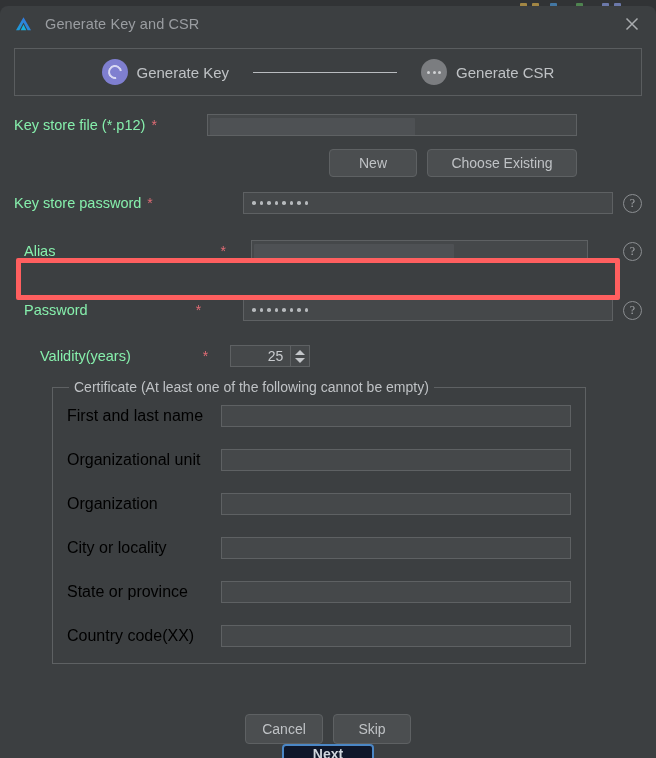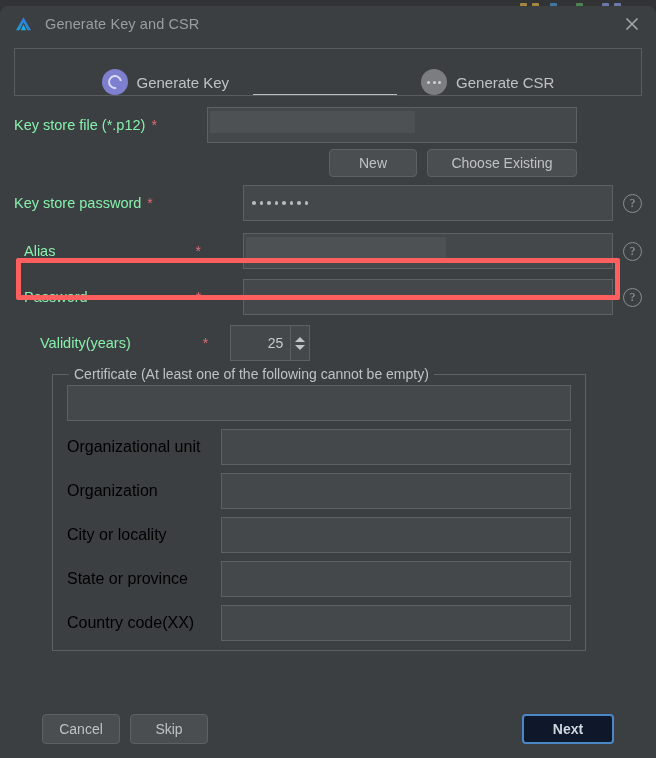--- a/index.html
+++ b/index.html
@@ -79,21 +79,21 @@
     cursor: pointer;
   }
   .close-btn svg { display: block; }
 
   
   .stepper {
     margin: 6px 14px 0 14px;
     height: 48px;
     border: 1px solid #5a5d5f;
     display: flex;
-    align-items: flex-end;
+    align-items: center;
     justify-content: center;
     gap: 0;
     box-sizing: border-box;
   }
   .step { display: flex; align-items: center; gap: 9px; }
   .step-bullet {
     width: 26px; height: 26px;
     border-radius: 50%;
     display: flex;
     align-items: center;
@@ -144,21 +144,21 @@
   .req {
     color: #e06c75;
     font-size: 14px;
     line-height: 1;
     margin-left: 6px;
   }
 
   .field {
     background: #45484a;
     border: 1px solid #5e6163;
-    height: 36px;
+    height: 22px;
     box-sizing: border-box;
     display: flex;
     align-items: center;
     padding: 0 8px;
     color: #bfc2c5;
     font-size: 14px;
     position: relative;
     overflow: hidden;
   }
   .field .redact {
@@ -288,21 +288,23 @@
     z-index: 50;
   }
 
   
   .footer {
     position: absolute;
     left: 0; right: 0;
     bottom: 12px;
     height: 32px;
     display: flex;
-    padding: 0 42px;
+    align-items: center;
+    padding: 0 32px;
+    flex-direction: column;
   }
   .footer .left-btns { display: flex; gap: 10px; }
   .footer .spacer { flex: 1; }
   .btn.cancel, .btn.skip { min-width: 78px; height: 30px; }
   .btn.primary {
     background: #0f172a;
     border: 2px solid #4b87c6;
     color: #cfd6dd;
     font-weight: bold;
     min-width: 92px;
@@ -394,21 +396,21 @@
             <i></i>
             <i></i>
             <i></i>
             <i></i>
         </span>
       </span>
       <span class="help">?</span>
     </div>
 
 
-    <div class="row" id="alias-row" style="margin-left:10px; margin-bottom:16px;">
+    <div class="row" id="alias-row" style="margin-left:10px; margin-bottom:29px;gap:25px;">
       <span class="lbl">Alias</span>
       <span class="req" style="margin-left:140px;">*</span>
       <span class="field" style="width:370px; margin-left:auto; margin-right:10px;">
         <span class="redact" style="left:2px; width:200px;"></span>
       </span>
       <span class="help">?</span>
     </div>
 
     <div class="row" style="margin-left:10px; margin-bottom:16px;">
       <span class="lbl">Password</span>
@@ -437,20 +439,21 @@
           <span class="tri-up"></span>
           <span class="tri-dn"></span>
         </span>
       </span>
     </div>
 
     <fieldset class="cert">
       <legend>Certificate (At least one of the following cannot be empty)</legend>
 
       <div class="cert-row">
+        <span class="lbl">First and last name</span>
         <span class="field"></span>
       </div>
       <div class="cert-row">
         <span class="lbl">Organizational unit</span>
         <span class="field"></span>
       </div>
       <div class="cert-row">
         <span class="lbl">Organization</span>
         <span class="field"></span>
       </div>

